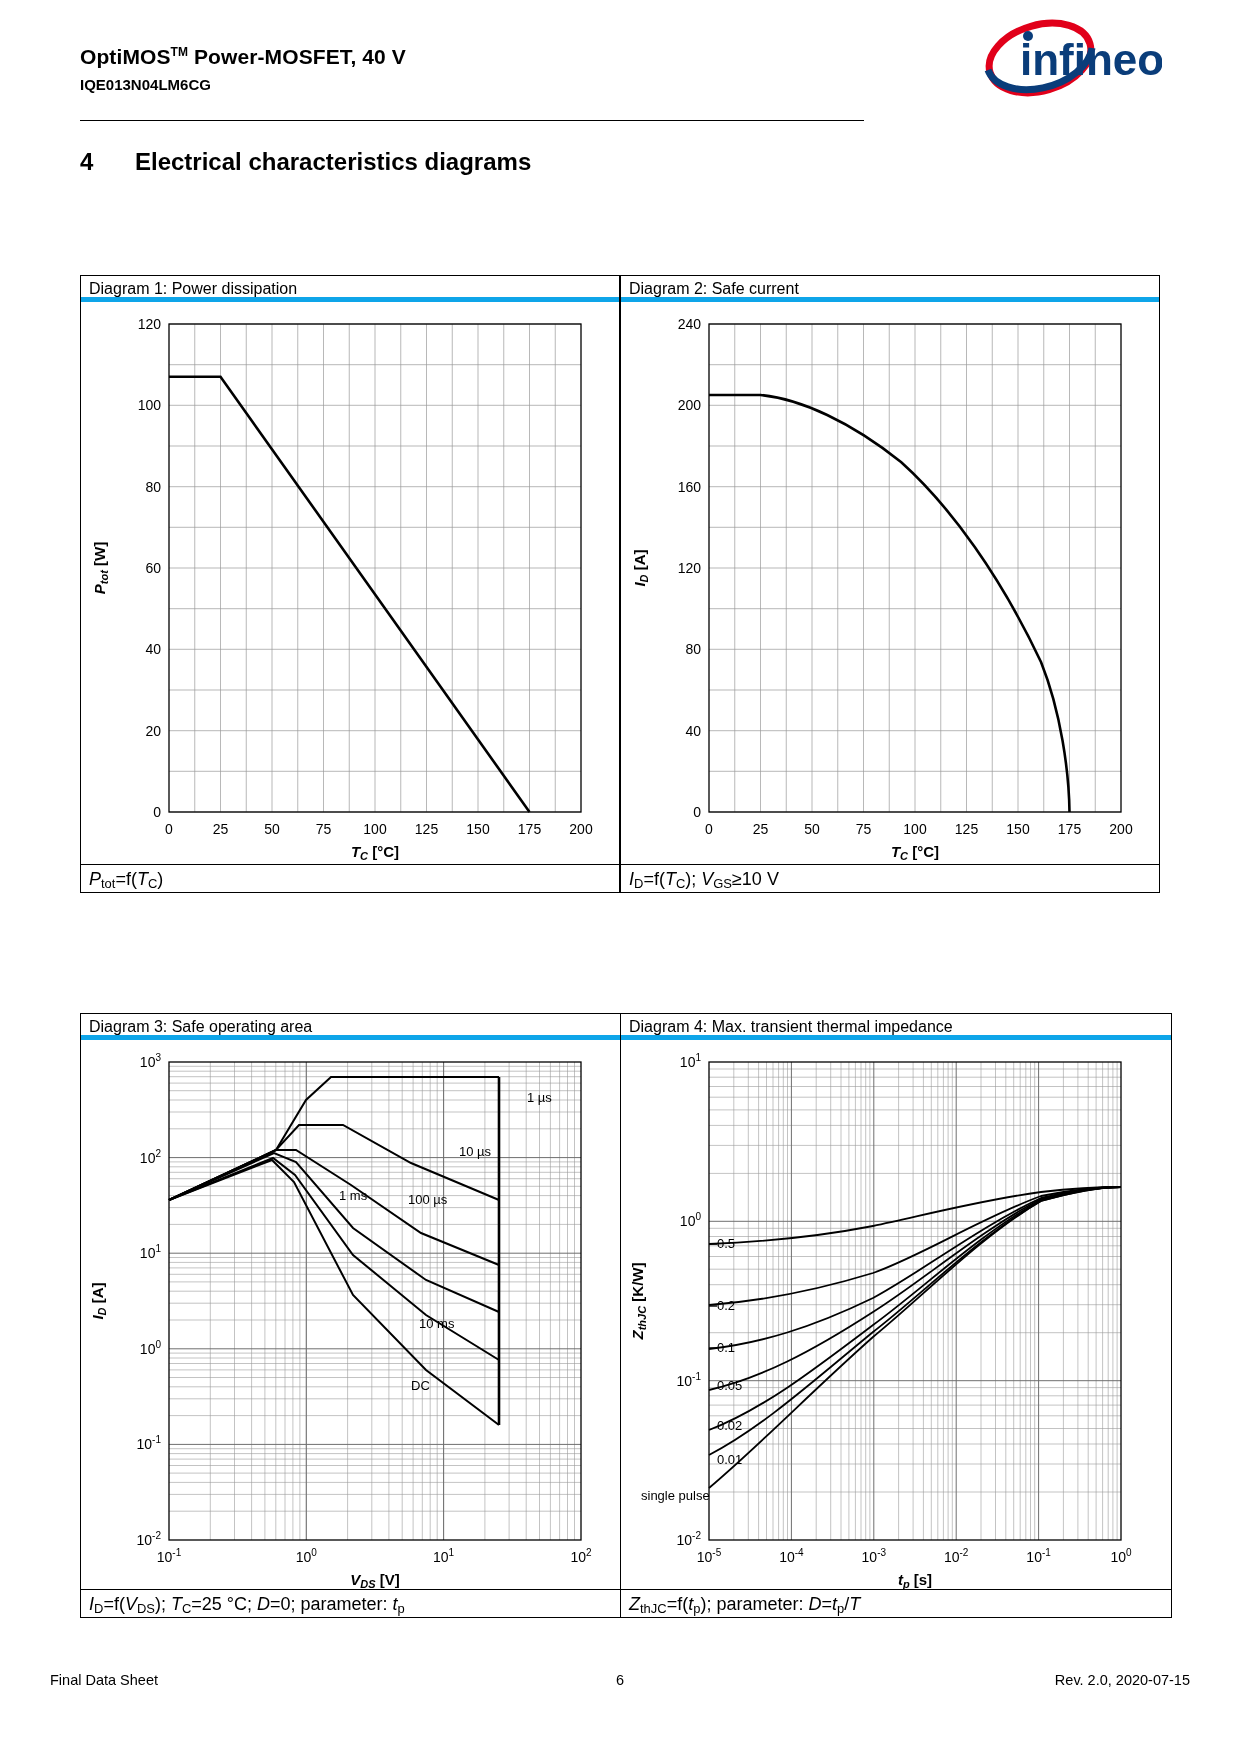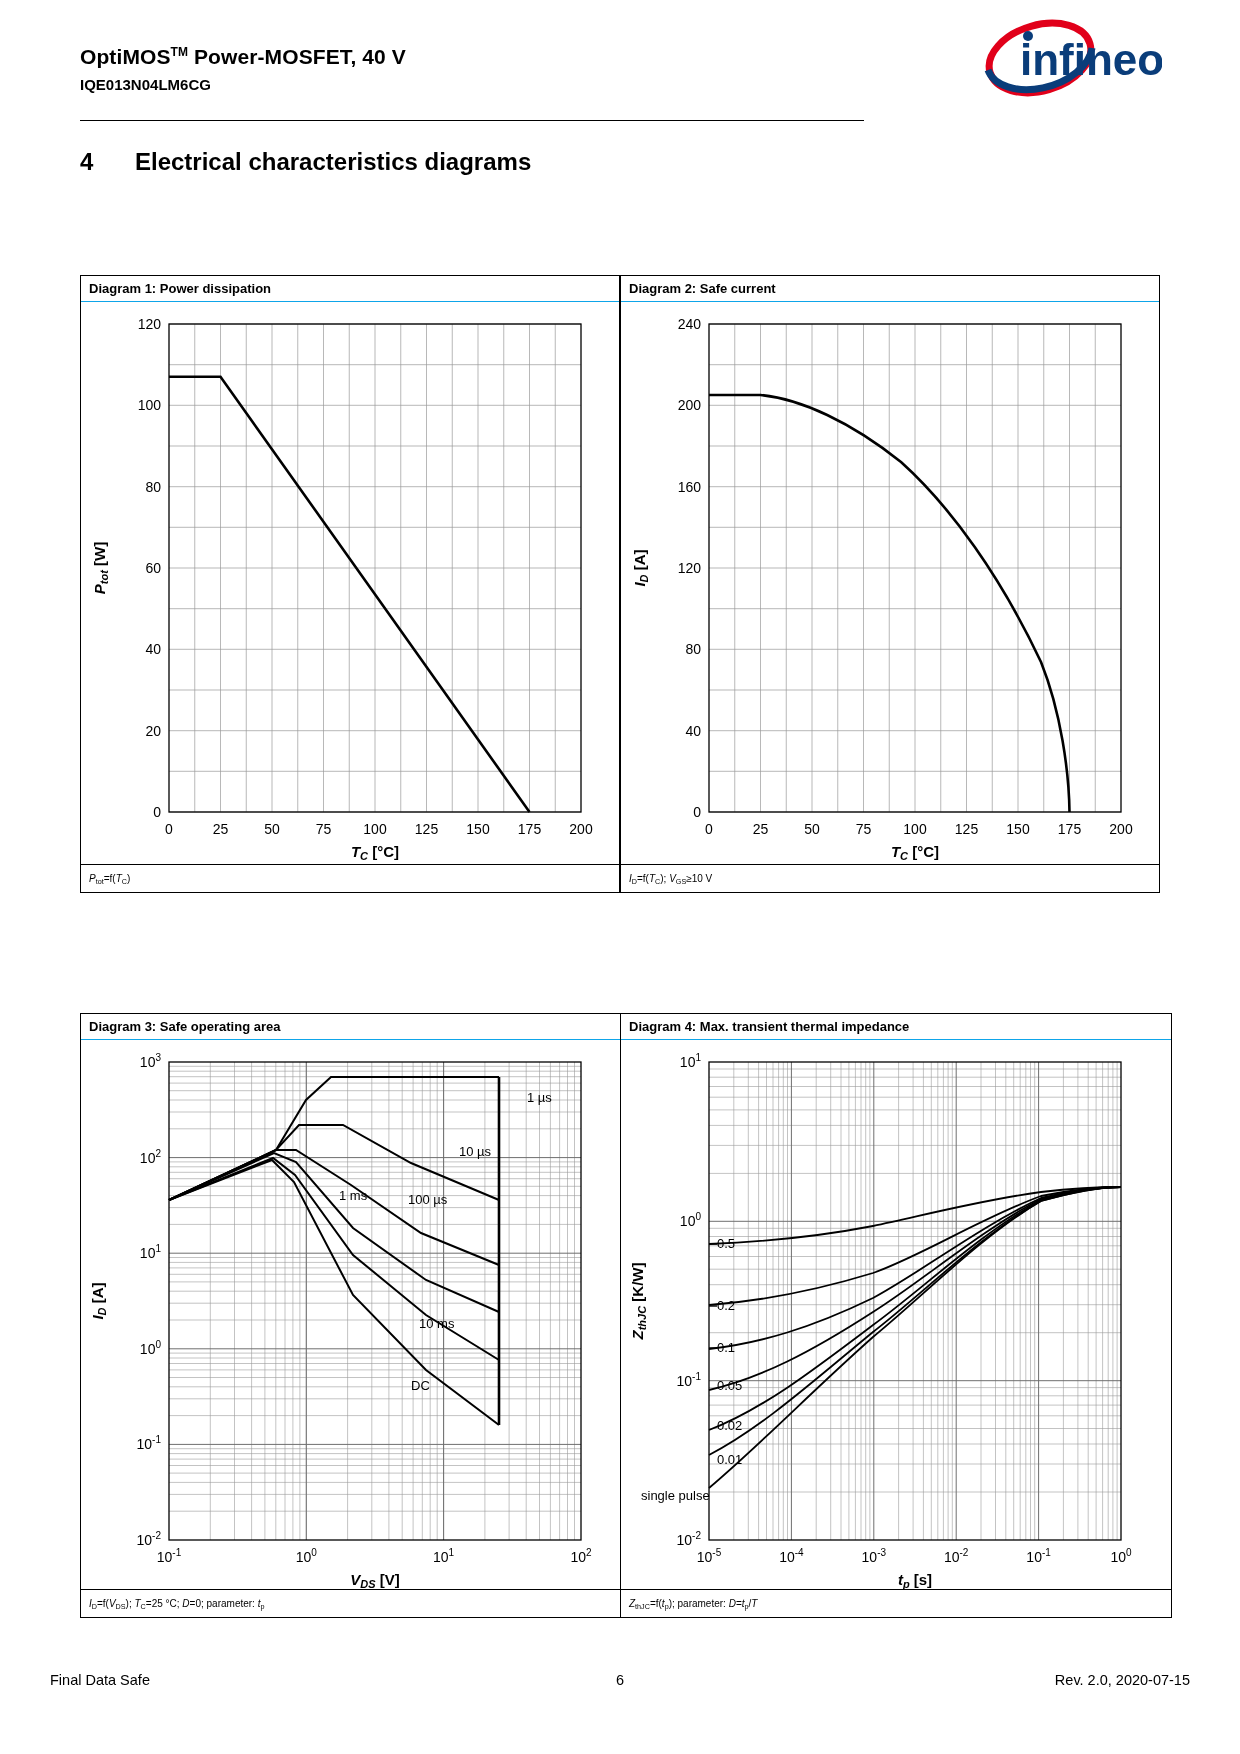--- a/index.html
+++ b/index.html
@@ -22,22 +22,22 @@
 
   .logo{position:absolute;right:78px;top:18px;width:230px;height:80px;}
   .logo svg{display:block;}
 
   
   .sec{position:absolute;left:80px;top:148px;font-size:24px;font-weight:bold;}
   .sec .num{display:inline-block;width:55px;}
 
   
   .block{position:absolute;border:1px solid #000;box-sizing:border-box;background:#fff;}
-  .blk-title{height:26px;line-height:26px;font-size:13px;font-weight:bold;padding-left:8px;border-bottom:1px solid #0ea5e9;box-sizing:border-box;}
-  .blk-foot{position:absolute;left:0;bottom:0;width:100%;height:28px;line-height:28px;font-size:10px;padding-left:8px;border-top:1px solid #000;box-sizing:border-box;}
+  .blk-title{height:26px;line-height:26px;font-size:16px;font-weight:normal;padding-left:8px;border-bottom:5px solid #0ea5e9;box-sizing:border-box;}
+  .blk-foot{position:absolute;left:0;bottom:0;width:100%;height:28px;line-height:28px;font-size:18px;padding-left:8px;border-top:1px solid #000;box-sizing:border-box;}
   .blk-body{position:absolute;left:0;top:26px;right:0;bottom:28px;}
 
   sub{font-size:.72em;vertical-align:-0.25em;}
   sup{font-size:.72em;vertical-align:0.45em;}
   .it{font-style:italic;}
 
   svg text{font-family:"Liberation Sans", sans-serif;}
   .axlabel{font-size:15px;font-weight:bold;font-style:italic;}
   .tick{font-size:14px;}
   .curvelbl{font-size:13px;}
@@ -465,18 +465,18 @@
           <line x1="88" y1="308" x2="96" y2="308"></line>
         </g>
       </svg>
     </div>
     <div class="blk-foot">
       <span class="it">Z</span><sub>thJC</sub>=f(<span class="it">t</span><sub>p</sub>); parameter: <span class="it">D</span>=<span class="it">t</span><sub>p</sub>/<span class="it">T</span>
     </div>
   </div>
 
   <div style="position:absolute;left:50px;top:1672px;width:1140px;font-size:14.5px;">
-    <span style="position:absolute;left:0;">Final Data Safe</span>
+    <span style="position:absolute;left:0;">Final Data Sheet</span>
     <span style="position:absolute;left:50%;transform:translateX(-50%);">6</span>
     <span style="position:absolute;right:0;">Rev. 2.0,  2020-07-15</span>
   </div>
 
 </div>
 
 </body></html>

